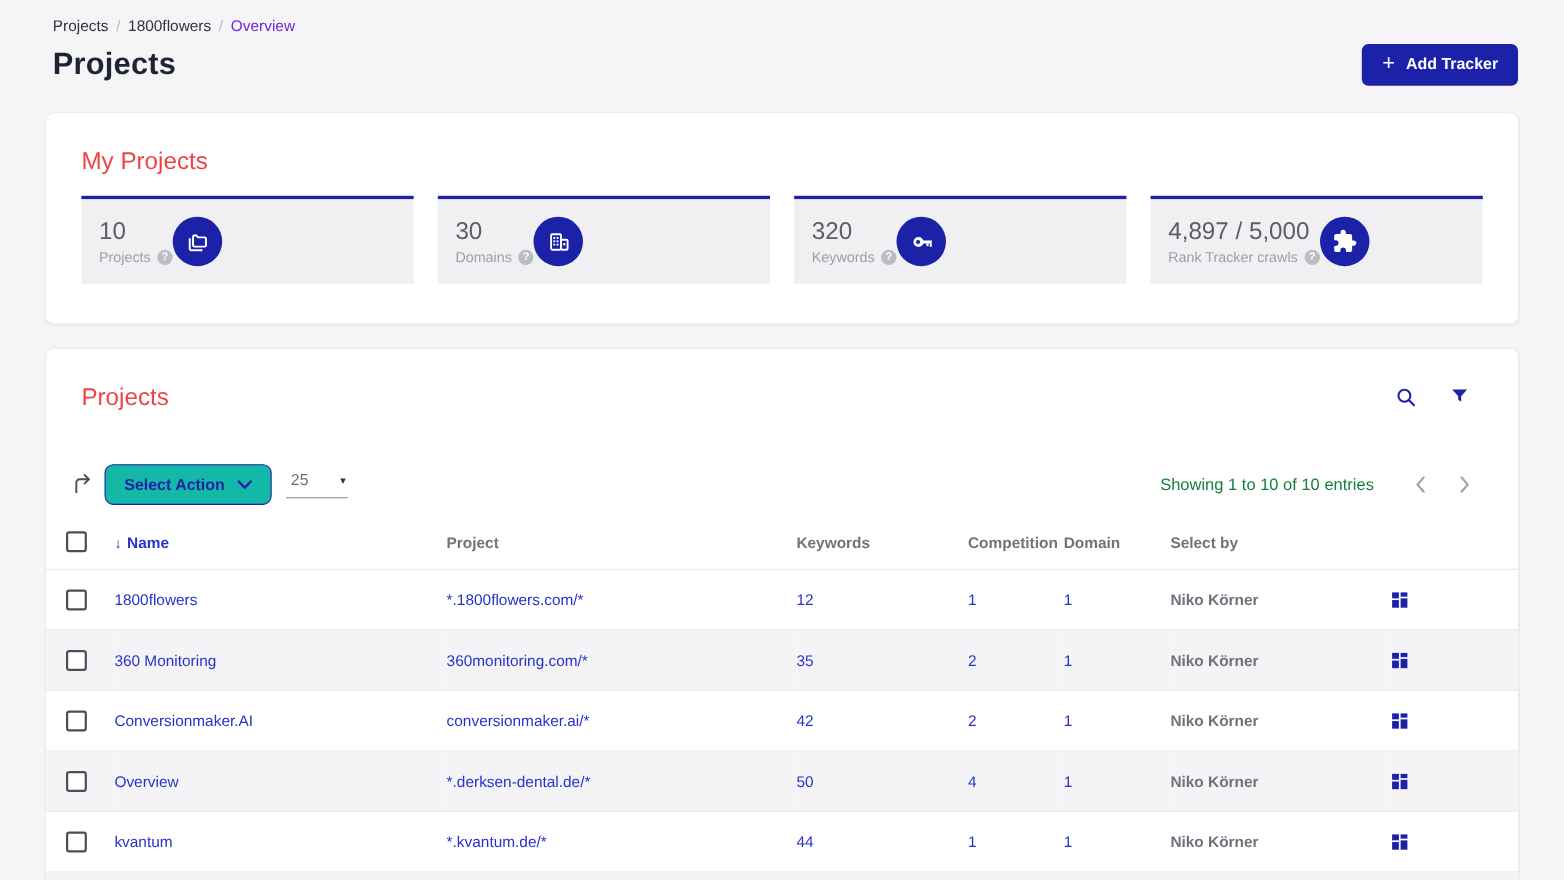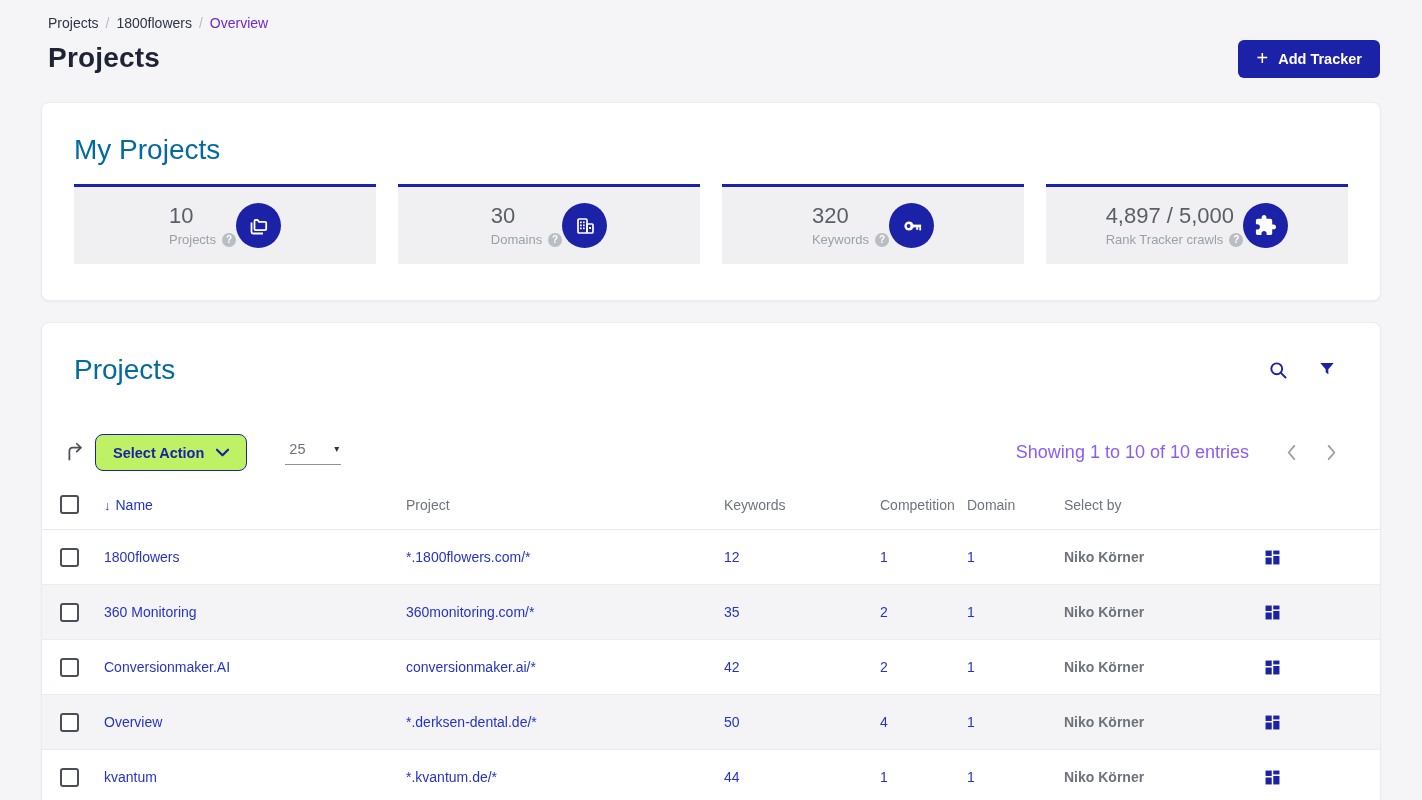--- a/index.html
+++ b/index.html
@@ -23,62 +23,62 @@
     font-family:inherit; font-size:14.5px; font-weight:600;
     display:flex; align-items:center; gap:10px; padding:0 18px; cursor:pointer;
   }
   .add-btn .plus { font-size:20px; font-weight:400; line-height:1; margin-top:-2px; }
 
   
   .card {
     background:#fff; border-radius:8px; margin:0 41px;
     border:1px solid #ebecef; box-shadow:0 1px 2px rgba(20,24,50,.05);
   }
-  .card-title { font-size:28px; font-weight:500; color:#0369a1; }
+  .card-title { font-size:22px; font-weight:500; color:#ef4444; }
 
   
   .stats-card { margin-top:28px; padding:31px 32px 36px; }
   .stats-grid { display:grid; grid-template-columns:repeat(4,1fr); gap:22px; margin-top:18px; }
-  .stat { border-top:3px solid #1c22a8; background:#f0f0f3; height:80px; padding:0 16px; display:flex; align-items:center; justify-content:center; }
+  .stat { border-top:3px solid #1c22a8; background:#f0f0f3; height:80px; padding:0 16px; display:flex; align-items:center; justify-content:flex-start; }
   .stat-value { font-size:22px; color:#5a5f66; line-height:1.1; }
   .stat-label { font-size:13px; color:#9ba0a8; margin-top:4px; display:flex; align-items:center; gap:6px; }
   .help {
     width:14px; height:14px; border-radius:50%; background:#b9bdc4; color:#fff;
     font-size:10px; font-weight:700; display:inline-flex; align-items:center; justify-content:center;
   }
   .icon-circle { width:45px; height:45px; border-radius:50%; background:#1c22a8; display:flex; align-items:center; justify-content:center; flex:none; }
 
   
   .table-card { margin-top:21px; height:560px; padding-top:31px; overflow:hidden; }
   .table-card-head { display:flex; align-items:center; justify-content:space-between; padding:0 44px 0 32px; }
   .head-icons { display:flex; gap:30px; }
   .head-icons .ibtn { background:none; border:none; cursor:pointer; padding:0; display:flex; }
 
   .toolbar { display:flex; align-items:center; padding:48px 42px 0 23px; }
   .share-btn { background:none; border:none; padding:0; cursor:pointer; display:flex; }
   .select-action {
     margin-left:9px; height:37px; border:1.5px solid #1c22a8; border-radius:8px;
-    background:#bef264; color:#1c22a8; font-family:inherit; font-size:14.5px; font-weight:600;
+    background:#14b8a6; color:#1c22a8; font-family:inherit; font-size:14.5px; font-weight:600;
     display:flex; align-items:center; gap:12px; padding:0 17px; cursor:pointer;
   }
   .page-size {
-    margin-left:38px; width:56px; border-bottom:1px solid #8d929b; color:#6d727b;
+    margin-left:13px; width:56px; border-bottom:1px solid #8d929b; color:#6d727b;
     font-size:14.5px; display:flex; align-items:center; justify-content:space-between;
     padding:0 2px 7px 4px; cursor:pointer;
   }
   .page-size .caret { font-size:10px; color:#2e3442; }
-  .showing { margin-left:auto; color:#8b5cf6; font-size:18px; }
+  .showing { margin-left:auto; color:#15803d; font-size:15px; }
   .pager { display:flex; gap:27px; margin-left:36px; }
   .pager button { background:none; border:none; padding:0; cursor:pointer; display:flex; }
 
   
   table { width:100%; border-collapse:collapse; margin-top:18px; table-layout:fixed; }
   col.c-cb{width:62px;} col.c-name{width:302px;} col.c-domain{width:318px;} col.c-kw{width:156px;}
   col.c-comp{width:87px;} col.c-users{width:97px;} col.c-added{width:200px;} col.c-act{width:auto;}
-  th { text-align:left; font-weight:400; font-size:14px; color:#6e747e; padding:6px 0 15px; border-bottom:1px solid #e7e8eb; }
+  th { text-align:left; font-weight:700; font-size:14px; color:#6e747e; padding:6px 0 15px; border-bottom:1px solid #e7e8eb; }
   th.sorted { color:#2633c8; }
   th .sort-arrow { font-size:13px; margin-right:5px; }
   td { height:55px; font-size:14px; border-bottom:1px solid #ececef; padding:0; }
   tbody tr:nth-child(even) { background:#f4f4f6; }
   td a { color:#2633c8; text-decoration:none; }
   .cb-cell { padding-left:18px; }
   .checkbox {
     width:19px; height:19px; border:2px solid #4a4f57; border-radius:3px; background:#fff;
     display:inline-block; vertical-align:middle; cursor:pointer;
   }

